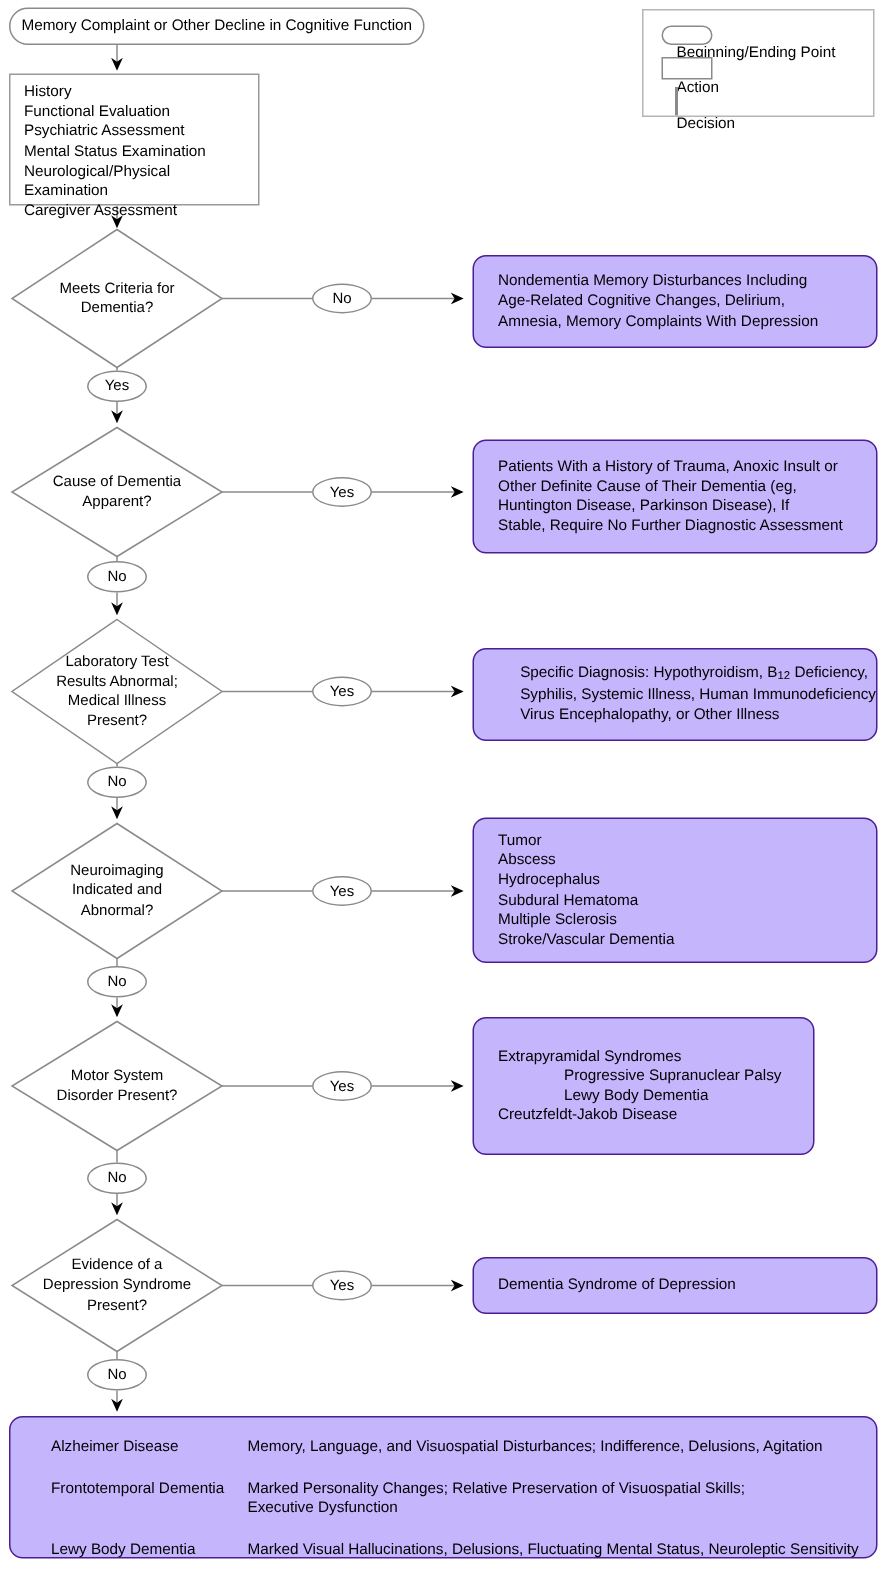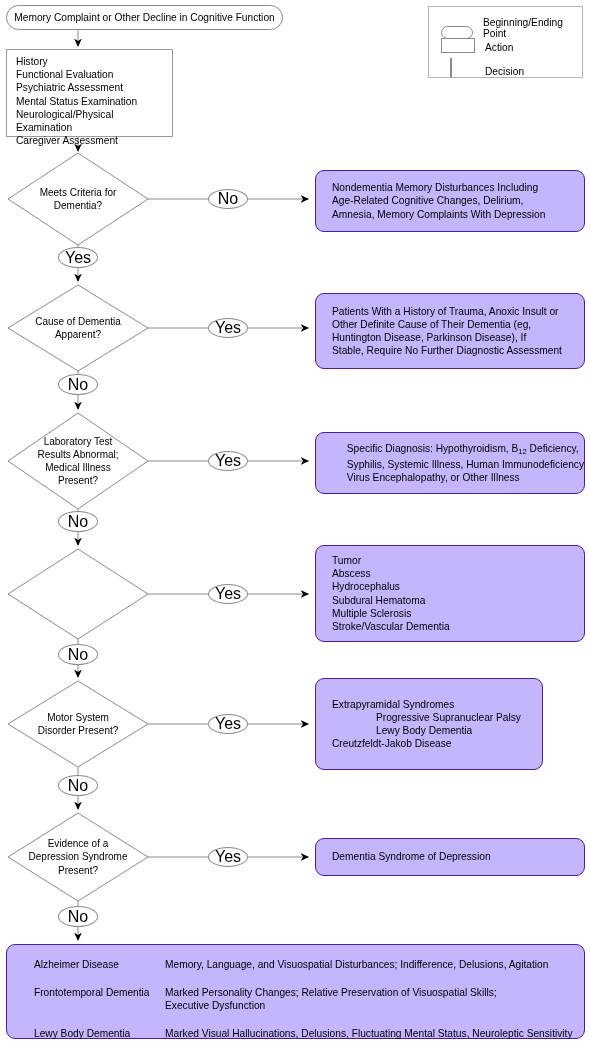--- a/index.html
+++ b/index.html
@@ -65,36 +65,37 @@
     display: flex;
     align-items: center;
     justify-content: center;
   }
   
   .edge-label {
     position: absolute;
     display: flex;
     align-items: center;
     justify-content: center;
-    font-size: 16px;
+    font-size: 10px;
     background: #fff;
     border: 1px solid #8a8a8a;
     border-radius: 50%;
     text-align: center;
   }
   
   #legend {
     position: absolute;
     border: 1px solid #b5b5b5;
     background: #fff;
   }
   .legend-row {
     position: absolute;
     display: flex;
-    align-items: flex-end;
+    align-items: flex-start;
+    flex-direction: column;
   }
   .legend-label {
     font-size: 10.2px;
     margin-left: 10px;
   }
   .lg-pill {
     width: 34px; height: 13px;
     border: 1px solid #8a8a8a;
     border-radius: 7px;
     background: #fff;
@@ -249,20 +250,25 @@
   <div class="edge-label" style="left:208px; top:451px; width:40px; height:20px;">
     <span>Yes</span>
   </div>
   <div class="edge-label" style="left:58px; top:511px; width:40px; height:21px;">
     <span>No</span>
   </div>
   <div class="node round-box" style="left:315px; top:432px; width:270px; height:62px; padding-left:16px;justify-content:flex-end;">
     <span class="node-text">Specific Diagnosis: Hypothyroidism, B<sub>12</sub> Deficiency,<br>Syphilis, Systemic Illness, Human Immunodeficiency<br>Virus Encephalopathy, or Other Illness</span>
   </div>
 
+  <div class="diamond-label" style="left:18px; top:574px; width:120px; height:40px;">
+    <span>Neuroimaging
+Indicated and
+Abnormal?</span>
+  </div>
   <div class="edge-label" style="left:208px; top:584px; width:40px; height:20px;">
     <span>Yes</span>
   </div>
   <div class="edge-label" style="left:58px; top:644px; width:40px; height:21px;">
     <span>No</span>
   </div>
   <div class="node round-box" style="left:315px; top:545px; width:270px; height:97px; padding-left:16px;">
     <span class="node-text">Tumor
 Abscess
 Hydrocephalus

